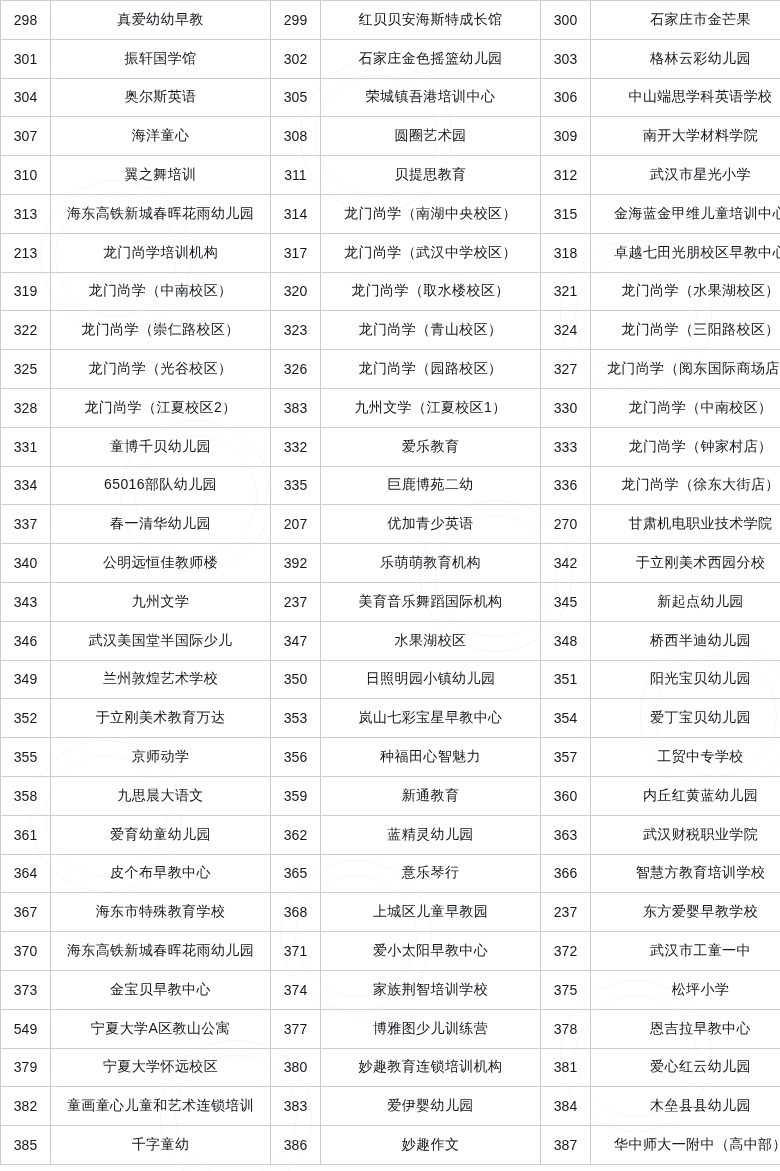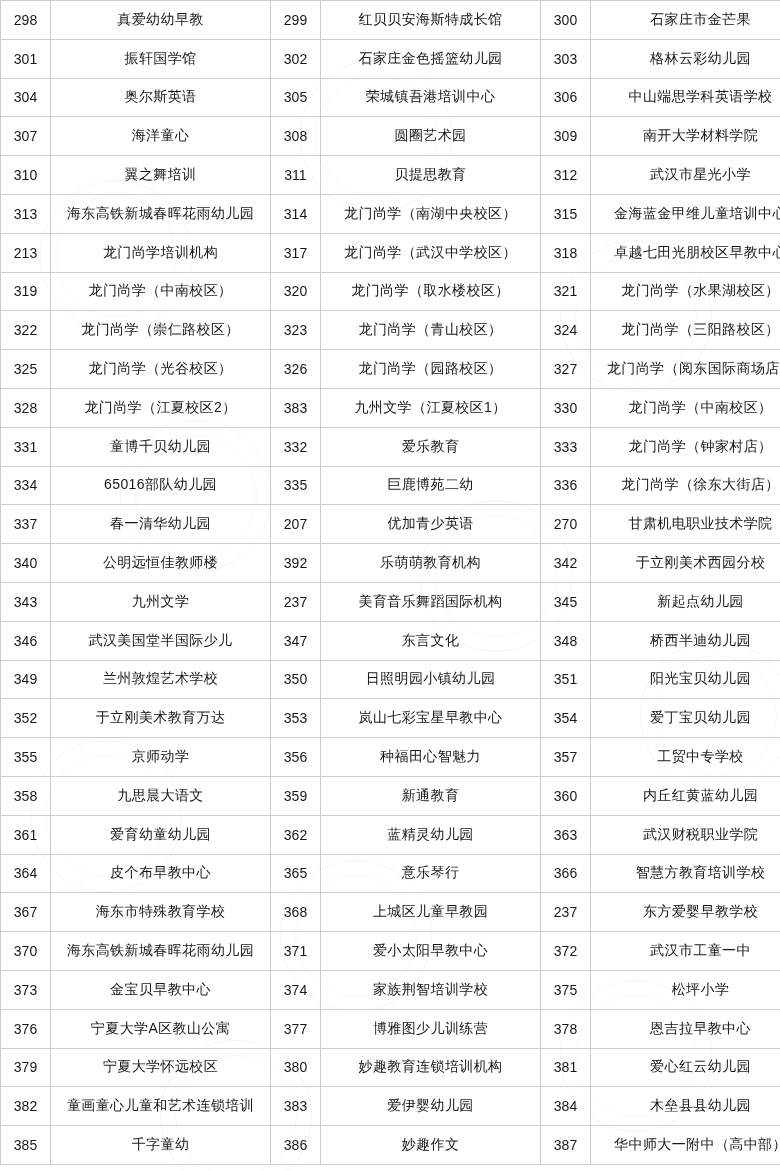--- a/index.html
+++ b/index.html
@@ -209,21 +209,21 @@
         <td class="nm">九州文学</td>
         <td class="idx">237</td>
         <td class="nm">美育音乐舞蹈国际机构</td>
         <td class="idx">345</td>
         <td class="nm">新起点幼儿园</td>
       </tr>
       <tr>
         <td class="idx">346</td>
         <td class="nm">武汉美国堂半国际少儿</td>
         <td class="idx">347</td>
-        <td class="nm">东言文化</td>
+        <td class="nm">水果湖校区</td>
         <td class="idx">348</td>
         <td class="nm">桥西半迪幼儿园</td>
       </tr>
       <tr>
         <td class="idx">349</td>
         <td class="nm">兰州敦煌艺术学校</td>
         <td class="idx">350</td>
         <td class="nm">日照明园小镇幼儿园</td>
         <td class="idx">351</td>
         <td class="nm">阳光宝贝幼儿园</td>
@@ -286,21 +286,21 @@
       </tr>
       <tr>
         <td class="idx">373</td>
         <td class="nm">金宝贝早教中心</td>
         <td class="idx">374</td>
         <td class="nm">家族荆智培训学校</td>
         <td class="idx">375</td>
         <td class="nm">松坪小学</td>
       </tr>
       <tr>
-        <td class="idx">376</td>
+        <td class="idx">549</td>
         <td class="nm">宁夏大学A区教山公寓</td>
         <td class="idx">377</td>
         <td class="nm">博雅图少儿训练营</td>
         <td class="idx">378</td>
         <td class="nm">恩吉拉早教中心</td>
       </tr>
       <tr>
         <td class="idx">379</td>
         <td class="nm">宁夏大学怀远校区</td>
         <td class="idx">380</td>

